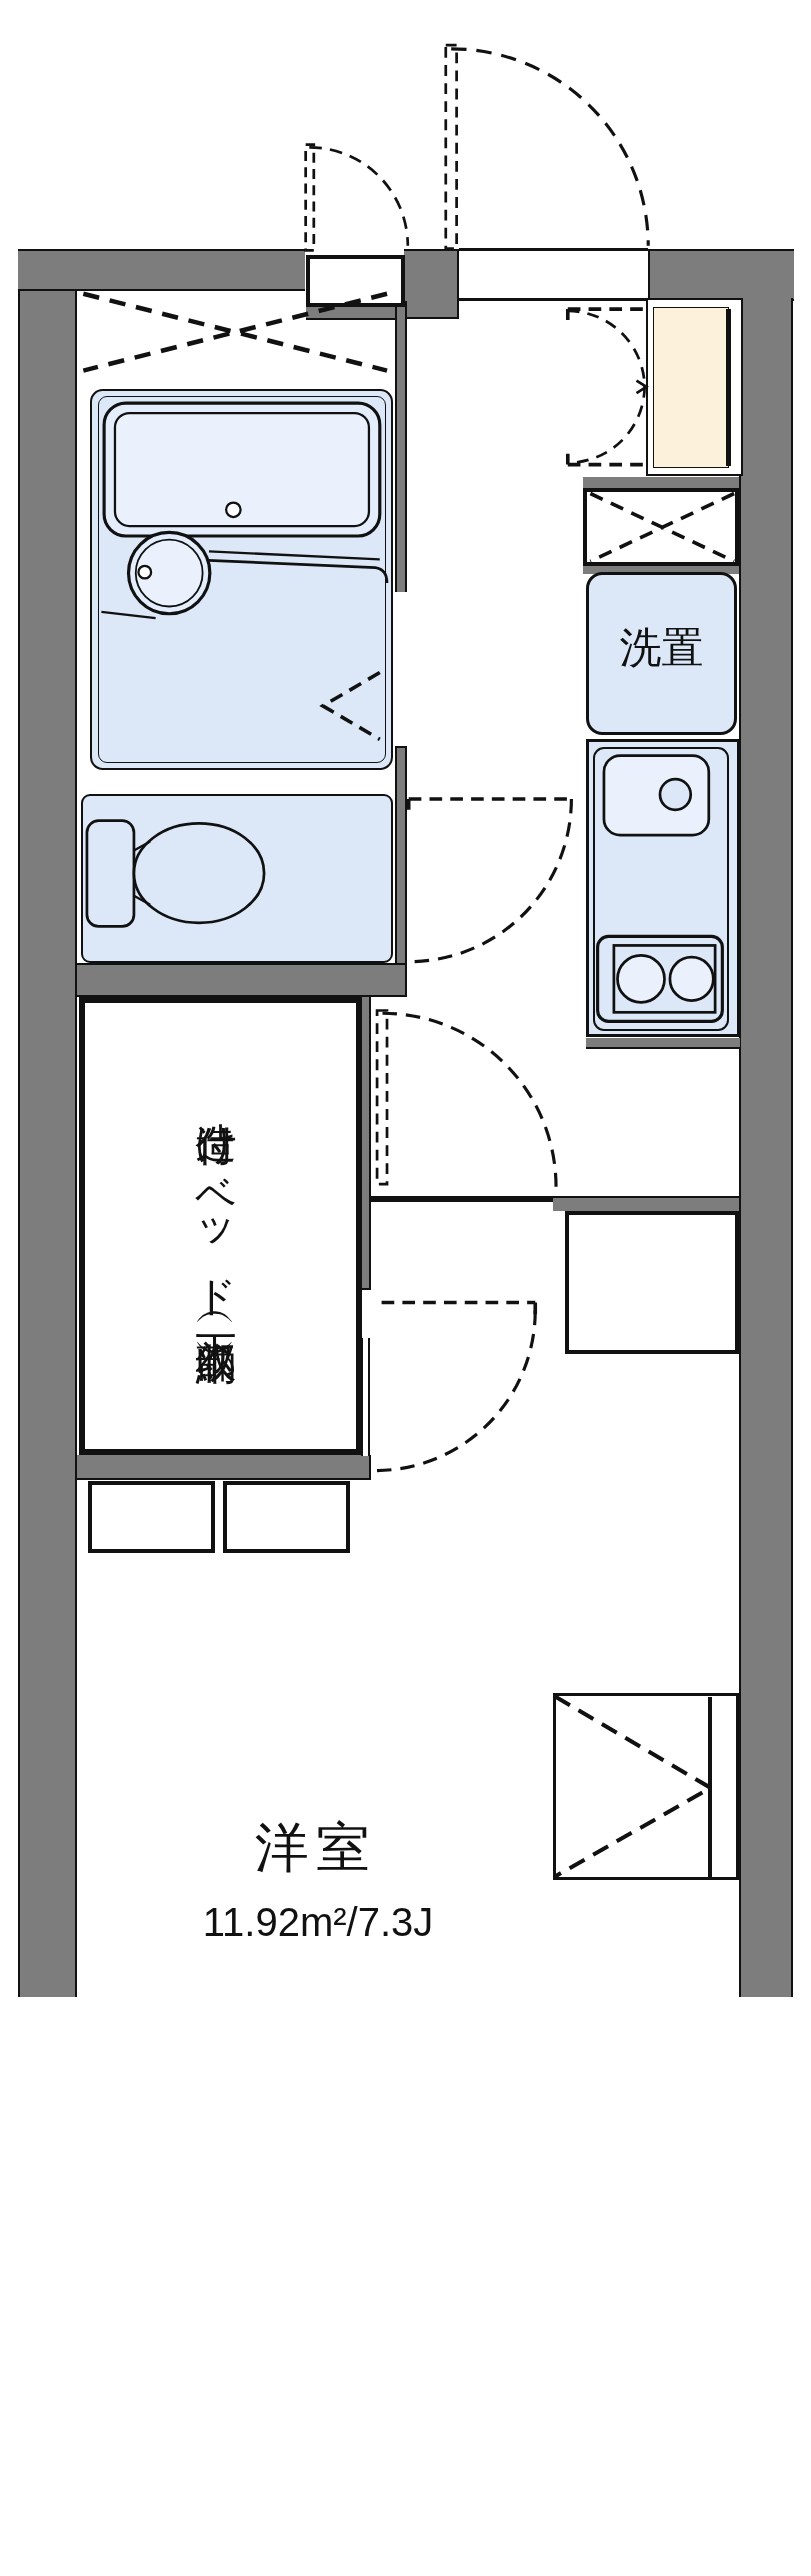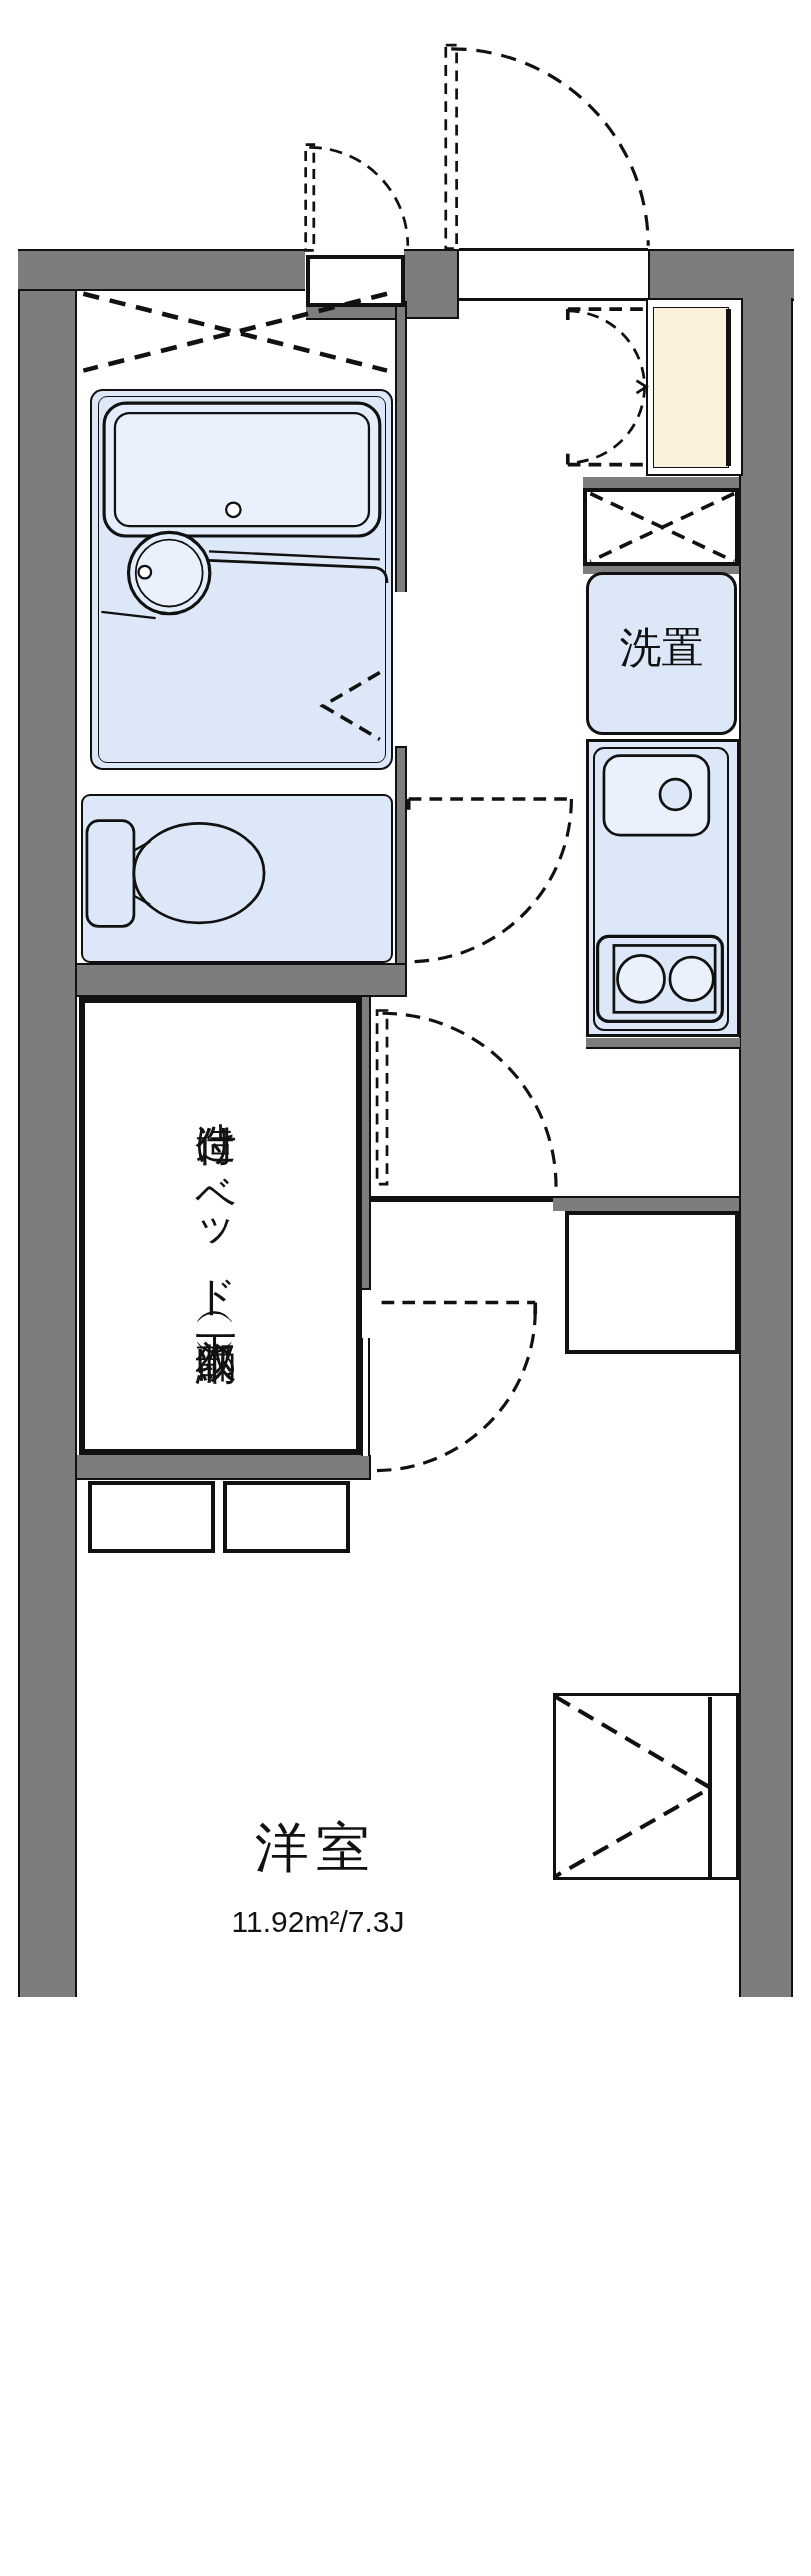--- a/index.html
+++ b/index.html
@@ -66,21 +66,21 @@
   </div>
   <div class="abs" style="left:361px;top:1338px;width:9px;height:118px;background:#fff;border-left:2.7px solid #111;border-right:2.7px solid #111;"></div>
 
   <div class="abs" style="left:88px;top:1481px;width:127px;height:72px;background:#fff;border:4.5px solid #111;"></div>
   <div class="abs" style="left:223px;top:1481px;width:127px;height:72px;background:#fff;border:4.5px solid #111;"></div>
 
   <div class="abs" style="left:553px;top:1693px;width:186px;height:187px;background:#fff;border:3.6px solid #111;"></div>
   <div class="abs blk" style="left:708px;top:1697px;width:3.6px;height:180px;"></div>
 
   <div class="label" style="position:absolute;left:316px;top:1847px;transform:translate(-50%,-50%);font-size:54px;letter-spacing:7.2px;">洋室</div>
-  <div class="label" style="position:absolute;left:318px;top:1922px;transform:translate(-50%,-50%);font-size:30px;">11.92m²/7.3J</div>
+  <div class="label" style="position:absolute;left:318px;top:1922px;transform:translate(-50%,-50%);font-size:40px;">11.92m²/7.3J</div>
 
   <div class="label" style="position:absolute;left:191px;top:2170px;transform:translate(-50%,-50%);font-size:33px;letter-spacing:1.8px;">エアコン</div>
 
   <div class="abs blk" style="left:305px;top:2211px;width:435px;height:2.7px;"></div>
   <div class="abs blk" style="left:305px;top:2223px;width:242px;height:3.6px;"></div>
   <div class="abs blk" style="left:497px;top:2237px;width:242px;height:3.6px;"></div>
   <div class="abs blk" style="left:521px;top:2196px;width:3.6px;height:77px;"></div>
 
   <div class="abs blk" style="left:33px;top:2257px;width:3.6px;height:277px;"></div>
   <div class="abs blk" style="left:51px;top:2257px;width:2.7px;height:258px;"></div>

